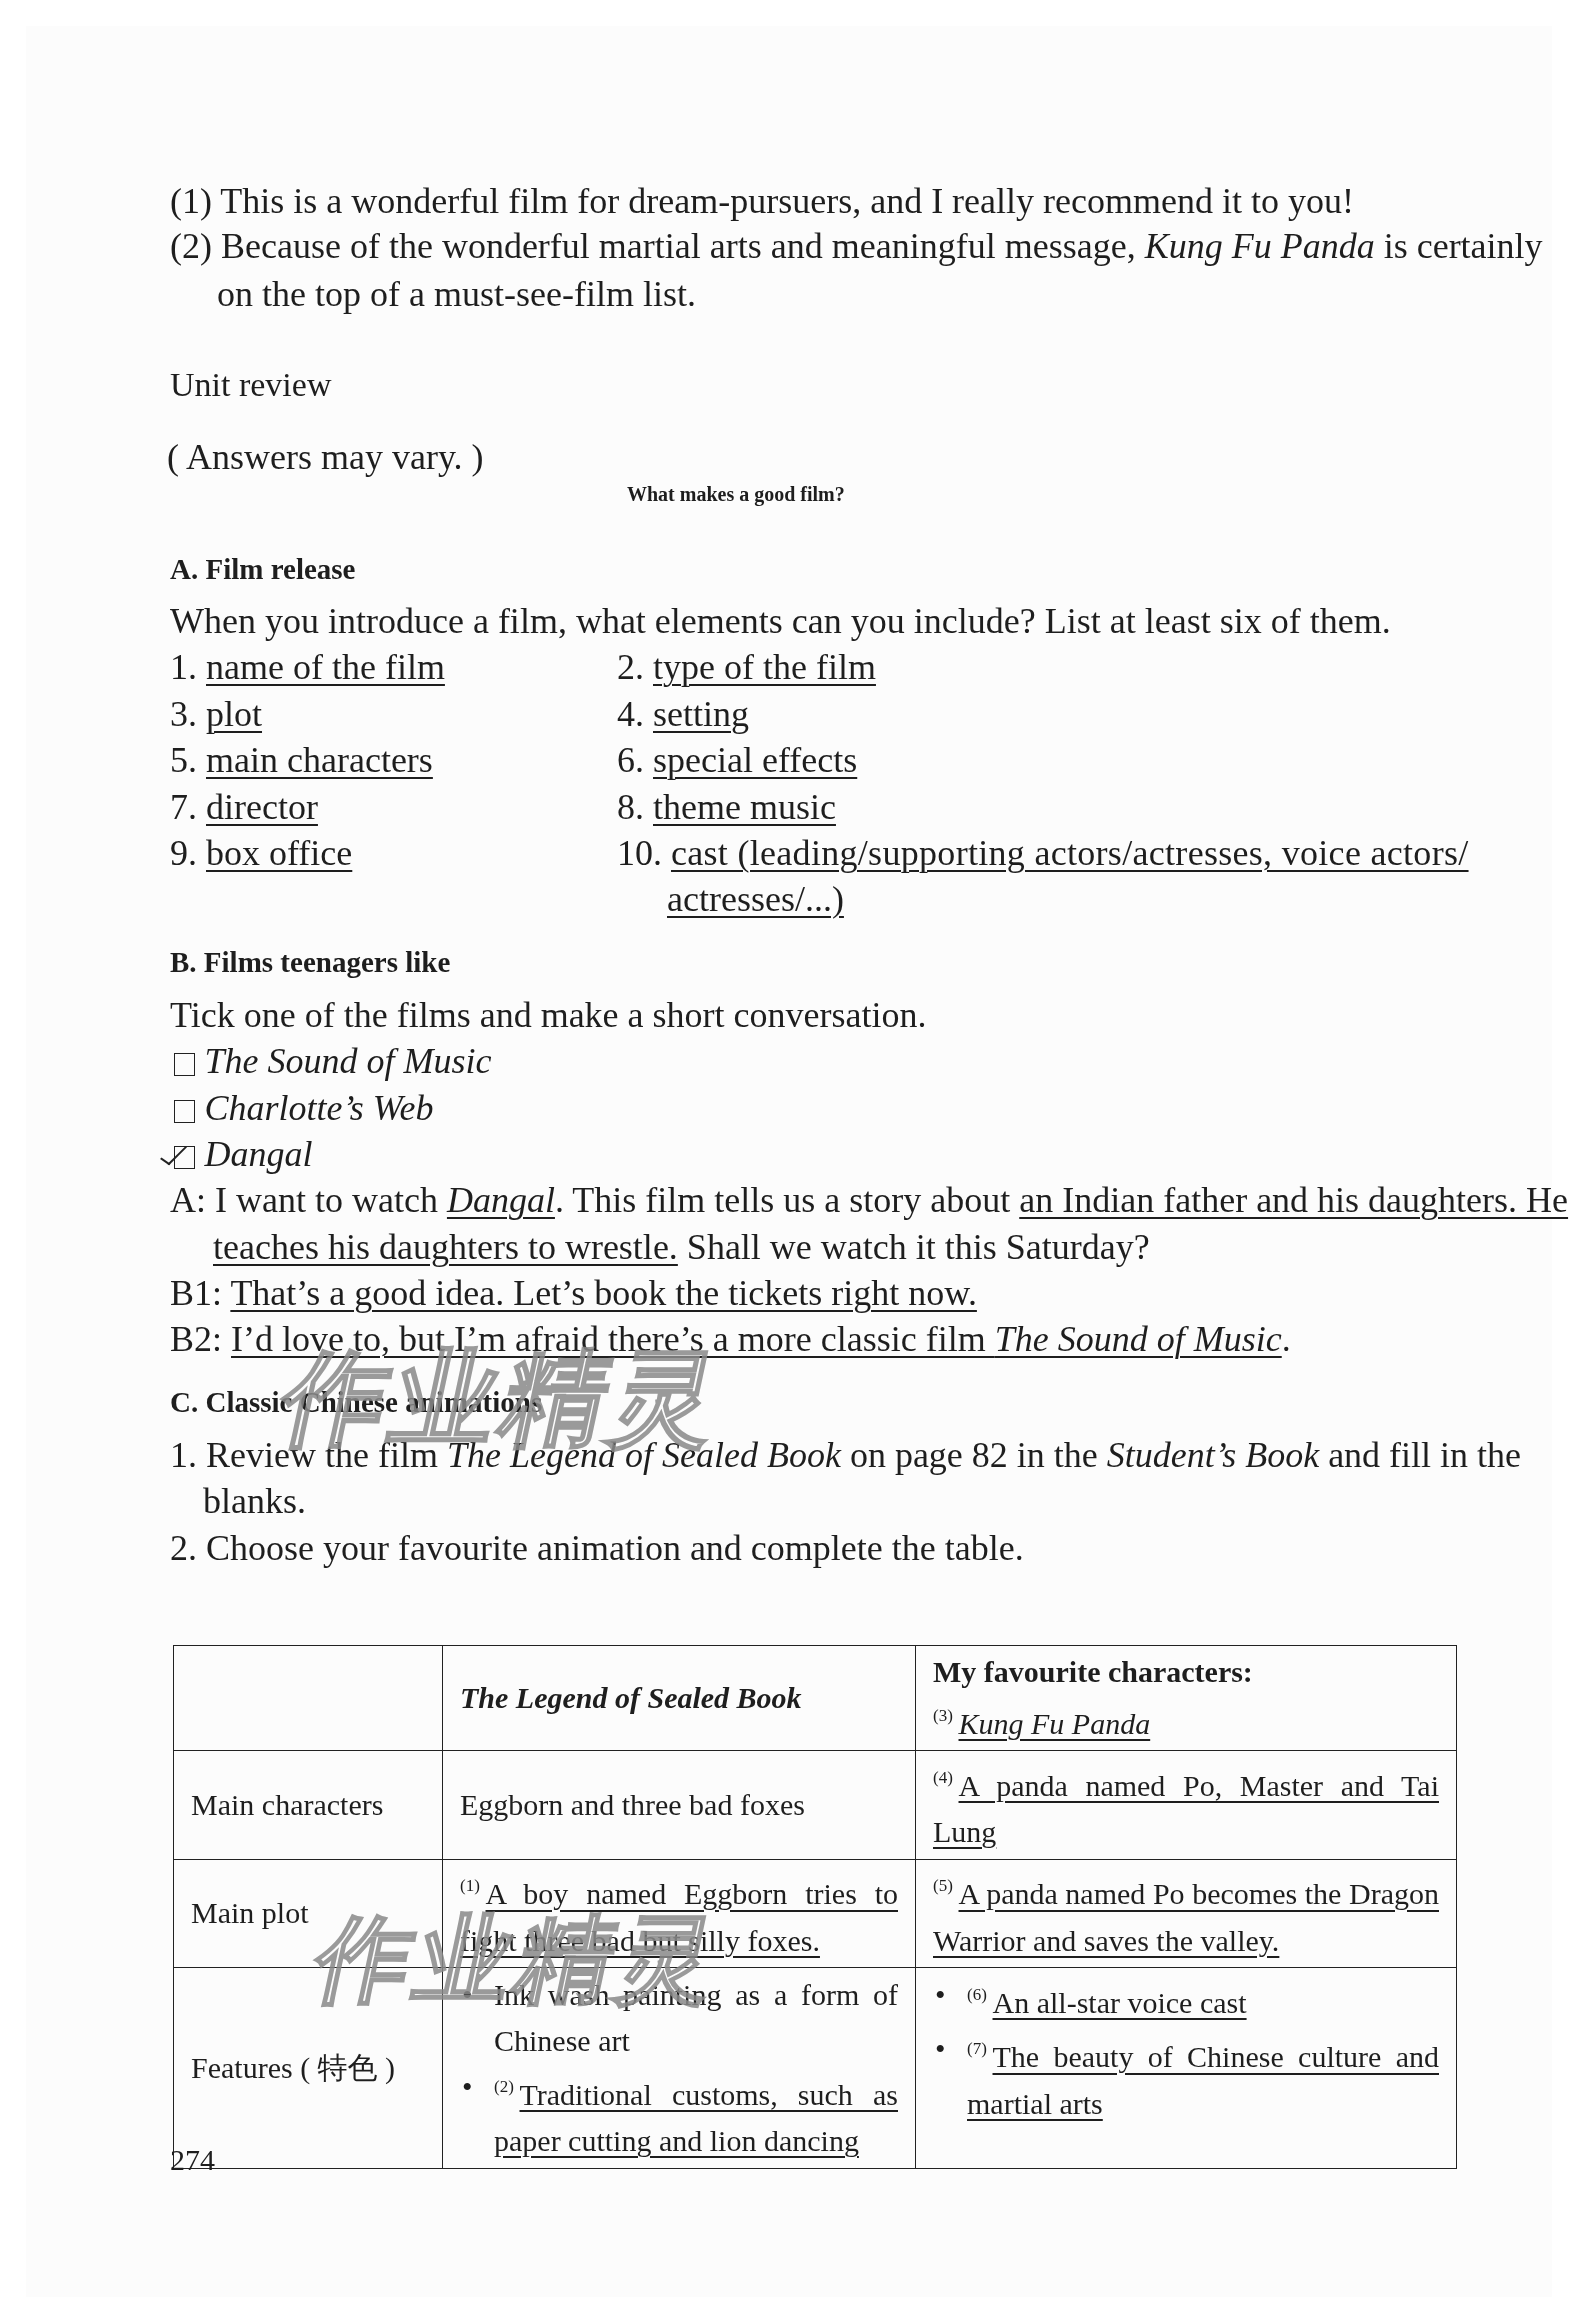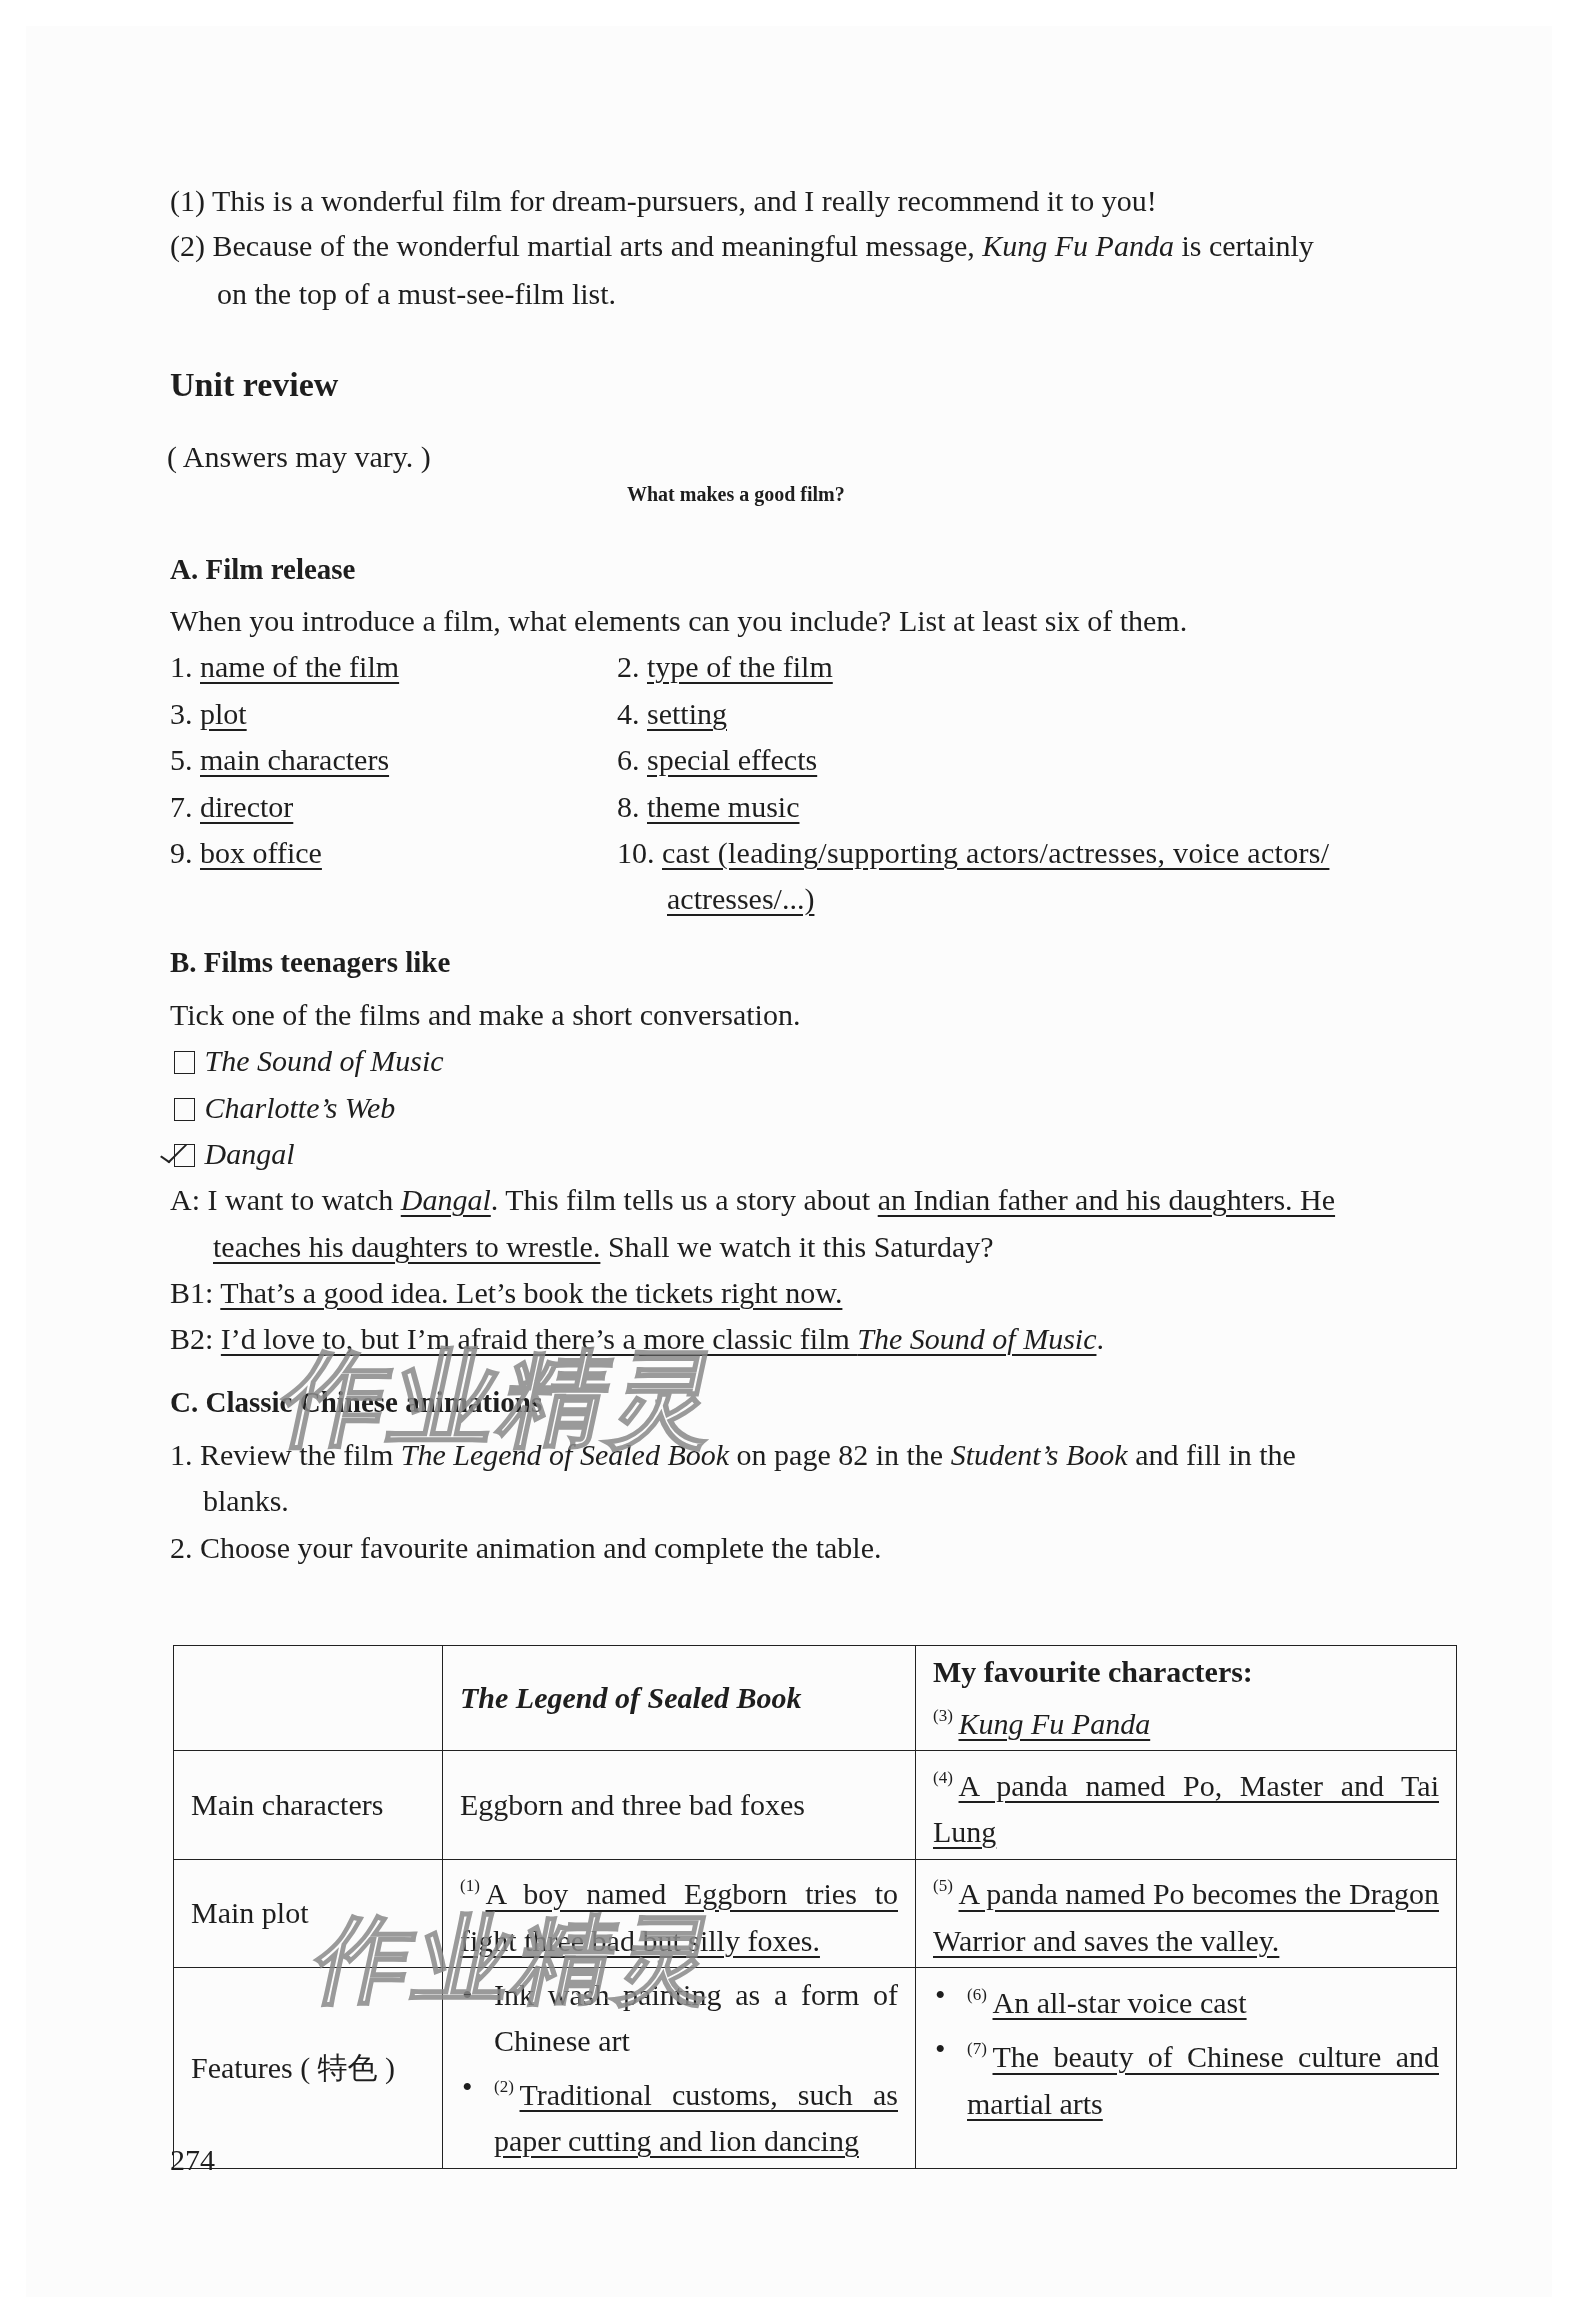--- a/index.html
+++ b/index.html
@@ -5,25 +5,25 @@
   html, body { margin: 0; padding: 0; }
   body {
     width: 1579px; height: 2322px; background: #ffffff; position: relative; overflow: hidden;
     font-family: "Liberation Serif", "DejaVu Serif", serif; color: #1e1e1e;
   }
   .page {
     position: absolute; left: 25.6px; top: 25.6px; width: 1526px; height: 2271px;
     background: #fcfcfc;
   }
   .abs { position: absolute; white-space: nowrap; }
-  .body-text { font-size: 30px; line-height: 46px; }
+  .body-text { font-size: 36px; line-height: 46px; }
   .u { text-decoration: underline; text-decoration-thickness: 1.9px; text-underline-offset: 4.7px; }
   .i { font-style: italic; }
   .b { font-weight: bold; }
-  .h-unit { font-size: 34px; font-weight: bold; }
+  .h-unit { font-size: 34px; font-weight: normal; }
   .h-sec { font-size: 29px; font-weight: bold; }
   .h-center { font-size: 20px; font-weight: bold; }
 
   
   .cbox { display: inline-block; width: 21px; height: 23px; border: 1.9px solid #222; vertical-align: -2.8px; margin-right: 9.5px; position: relative; box-sizing: border-box; }
   .cbox.checked::after { content: ""; position: absolute; left: 2.8px; top: -5.7px; width: 8.5px; height: 23px; border-right: 2.8px solid #222; border-bottom: 2.8px solid #222; transform: rotate(35deg) skewX(-10deg); transform-origin: left top; }
 
   
   .tbl { position: absolute; left: 173px; top: 1645px; width: 1283px; border-collapse: collapse; table-layout: fixed; }
   .tbl td { border: 1.9px solid #222; vertical-align: middle; font-size: 30px; line-height: 46px; padding: 3.8px 17px; box-sizing: border-box; }

